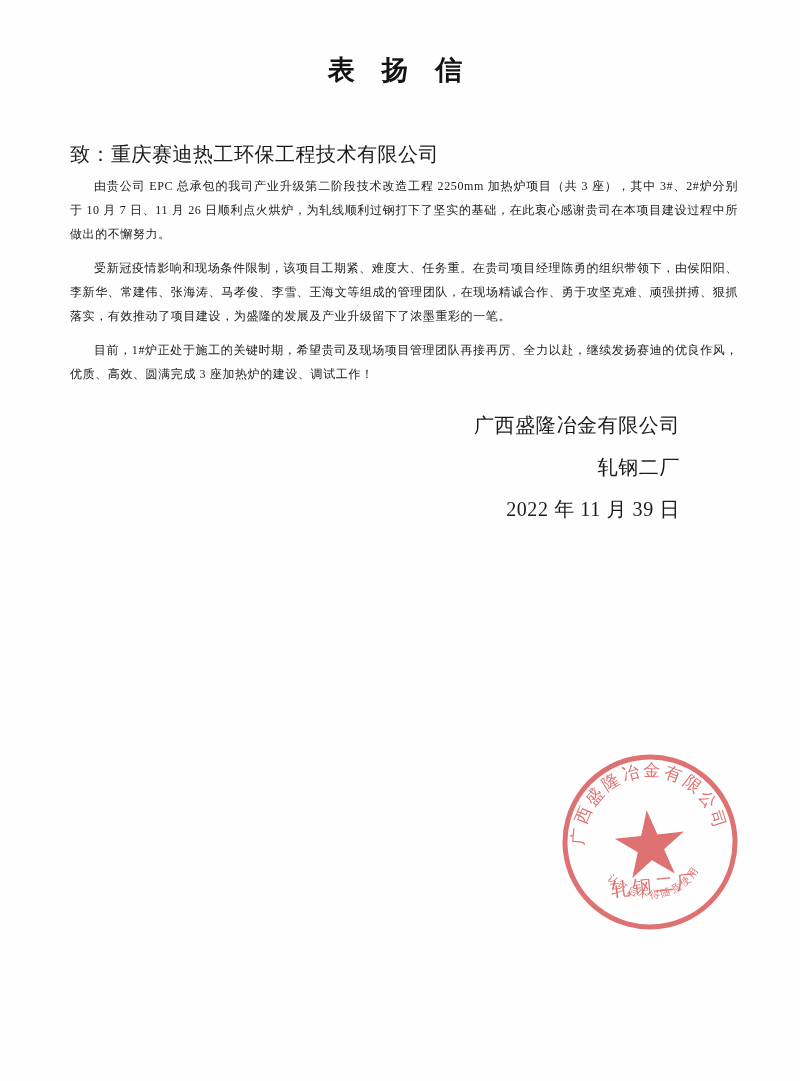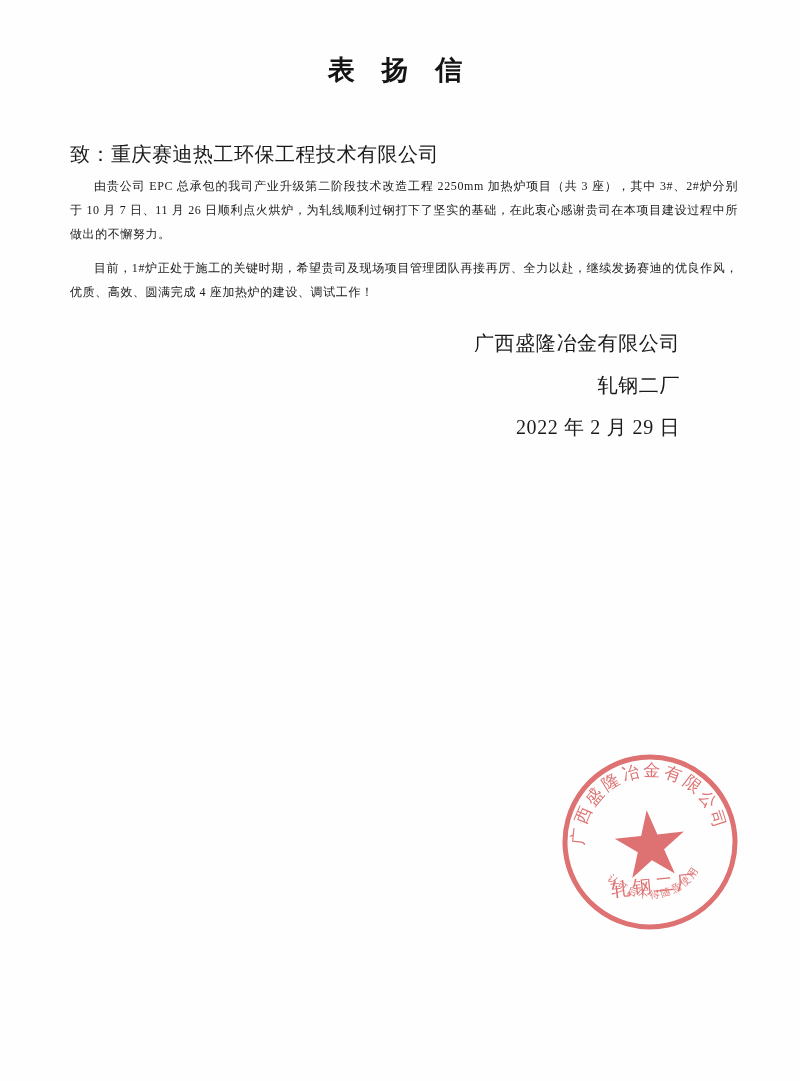--- a/index.html
+++ b/index.html
@@ -82,26 +82,27 @@
 
 <div class="page">
 
   <h1 class="doc-title">表 扬 信</h1>
 
   <div class="body-wrap">
 
     <div class="salutation">致：重庆赛迪热工环保工程技术有限公司</div>
 
     <p class="para">由贵公司 EPC 总承包的我司产业升级第二阶段技术改造工程 2250mm 加热炉项目（共 3 座），其中 3#、2#炉分别于 10 月 7 日、11 月 26 日顺利点火烘炉，为轧线顺利过钢打下了坚实的基础，在此衷心感谢贵司在本项目建设过程中所做出的不懈努力。</p>
-    <p class="para">目前，1#炉正处于施工的关键时期，希望贵司及现场项目管理团队再接再厉、全力以赴，继续发扬赛迪的优良作风，优质、高效、圆满完成 4 座加热炉的建设、调试工作！</p>
+    <p class="para">受新冠疫情影响和现场条件限制，该项目工期紧、难度大、任务重。在贵司项目经理陈勇的组织带领下，由侯阳阳、李新华、常建伟、张海涛、马孝俊、李雪、王海文等组成的管理团队，在现场精诚合作、勇于攻坚克难、顽强拼搏、狠抓落实，有效推动了项目建设，为盛隆的发展及产业升级留下了浓墨重彩的一笔。</p>
+    <p class="para">目前，1#炉正处于施工的关键时期，希望贵司及现场项目管理团队再接再厉、全力以赴，继续发扬赛迪的优良作风，优质、高效、圆满完成 3 座加热炉的建设、调试工作！</p>
 
     <div class="sign-block">
       <span class="sign-line">广西盛隆冶金有限公司</span>
       <span class="sign-line">轧钢二厂</span>
-      <span class="sign-line">2022 年 2 月 29 日</span>
+      <span class="sign-line">2022 年 11 月 39 日</span>
     </div>
 
   </div>
 
   <div class="stamp-outer">
     <svg width="180" height="180" viewBox="0 0 180 180" aria-hidden="true">
       <defs>
         <path id="arcTop" d="M 24,90 A 66,66 0 0 1 156,90"></path>
         <path id="arcBottom" d="M 34,90 A 56,56 0 0 0 146,90"></path>
       </defs>

